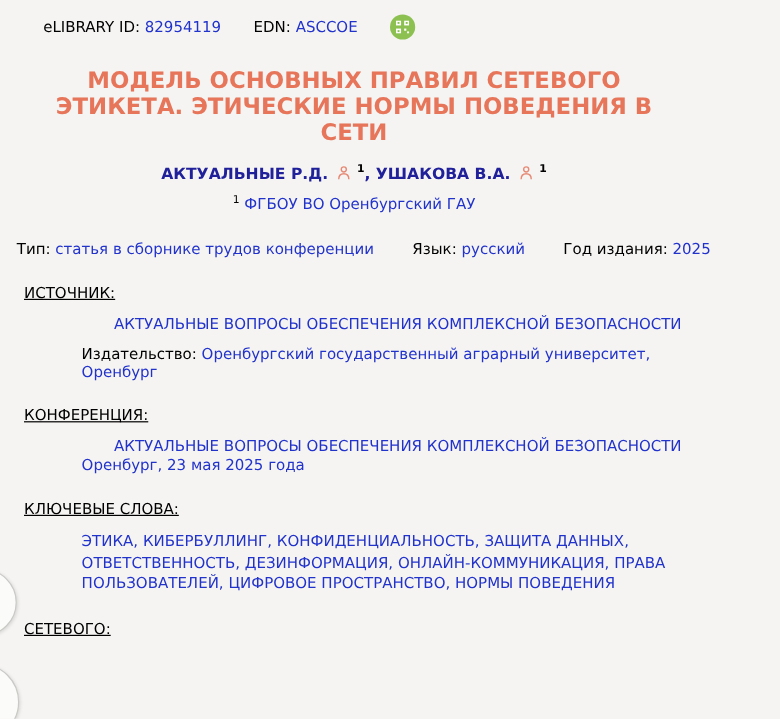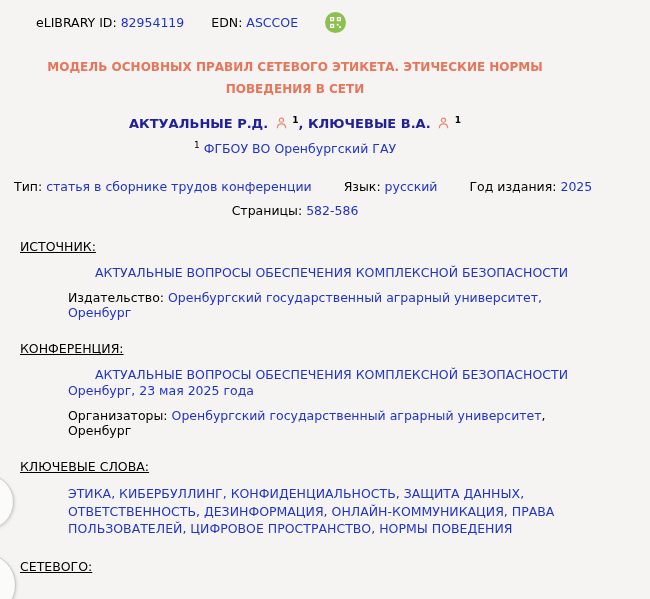--- a/index.html
+++ b/index.html
@@ -36,21 +36,21 @@
     cursor: pointer;
   }
 
   
   .title {
     margin: 23px auto 0 auto;
     max-width: 556px;
     text-align: center;
     color: #E7755A;
     font-weight: bold;
-    font-size: 12px;
+    font-size: 19px;
     line-height: 22px;
   }
   .authors-line {
     margin-top: 15px;
     text-align: center;
     font-weight: bold;
     font-size: 13px;
     color: #20209B;
   }
   .author-name { color: #20209B; text-decoration: none; cursor: pointer; }
@@ -124,21 +124,21 @@
     </span>
   </div>
 
   <div class="title">МОДЕЛЬ ОСНОВНЫХ ПРАВИЛ СЕТЕВОГО ЭТИКЕТА. ЭТИЧЕСКИЕ НОРМЫ ПОВЕДЕНИЯ В СЕТИ</div>
 
   <div class="authors-line"><span><a class="author-name">АКТУАЛЬНЫЕ Р.Д.</a>
   <svg class="person-ico" width="11" height="12" viewBox="0 0 12 13">
     <circle cx="6" cy="3.4" r="2.3" fill="none" stroke="#E68A76" stroke-width="1.3"></circle>
     <path d="M1.4 12.3 C1.4 8.9 3.4 7.4 6 7.4 C8.6 7.4 10.6 8.9 10.6 12.3" fill="none" stroke="#E68A76" stroke-width="1.3"></path>
   </svg>
-<sup class="aff-ref">1</sup></span><span class="author-sep">, </span><span><a class="author-name">КЛЮЧЕВЫЕ В.А.</a>
+<sup class="aff-ref">1</sup></span><span class="author-sep">, </span><span><a class="author-name">УШАКОВА В.А.</a>
   <svg class="person-ico" width="11" height="12" viewBox="0 0 12 13">
     <circle cx="6" cy="3.4" r="2.3" fill="none" stroke="#E68A76" stroke-width="1.3"></circle>
     <path d="M1.4 12.3 C1.4 8.9 3.4 7.4 6 7.4 C8.6 7.4 10.6 8.9 10.6 12.3" fill="none" stroke="#E68A76" stroke-width="1.3"></path>
   </svg>
 <sup class="aff-ref">1</sup></span></div>
 
   <div class="affiliation-line">
     <sup>1</sup>
     <a class="link">ФГБОУ ВО Оренбургский ГАУ</a>
   </div>
@@ -150,45 +150,37 @@
     </span>
     <span class="meta-item">
       <span class="label">Язык:</span>
       <a class="link">русский</a>
     </span>
     <span class="meta-item">
       <span class="label">Год издания:</span>
       <a class="link">2025</a>
     </span>
   </div>
-  <div class="pages-row">
-    <span class="label">Страницы:</span>
-    <a class="link">582-586</a>
-  </div>
 
   <div class="section">
     <div class="section-heading">ИСТОЧНИК:</div>
     <div class="section-content">
       <a class="link src-title">АКТУАЛЬНЫЕ ВОПРОСЫ ОБЕСПЕЧЕНИЯ КОМПЛЕКСНОЙ БЕЗОПАСНОСТИ</a>
       <div class="pub-line">
         <span class="label">Издательство:</span>
         <a class="link">Оренбургский государственный аграрный университет, Оренбург</a>
       </div>
     </div>
   </div>
 
   <div class="section">
     <div class="section-heading">КОНФЕРЕНЦИЯ:</div>
     <div class="section-content">
       <a class="link src-title">АКТУАЛЬНЫЕ ВОПРОСЫ ОБЕСПЕЧЕНИЯ КОМПЛЕКСНОЙ БЕЗОПАСНОСТИ</a>
       <a class="link conf-date">Оренбург, 23 мая 2025 года</a>
-      <div class="pub-line">
-        <span class="label">Организаторы:</span>
-        <a class="link">Оренбургский государственный аграрный университет</a><span class="label">, Оренбург</span>
-      </div>
     </div>
   </div>
 
   <div class="section">
     <div class="section-heading">КЛЮЧЕВЫЕ СЛОВА:</div>
     <div class="section-content keywords-block"><a class="link">ЭТИКА</a><span class="link">, </span><a class="link">КИБЕРБУЛЛИНГ</a><span class="link">, </span><a class="link">КОНФИДЕНЦИАЛЬНОСТЬ</a><span class="link">, </span><a class="link">ЗАЩИТА ДАННЫХ</a><span class="link">, </span><a class="link">ОТВЕТСТВЕННОСТЬ</a><span class="link">, </span><a class="link">ДЕЗИНФОРМАЦИЯ</a><span class="link">, </span><a class="link">ОНЛАЙН-КОММУНИКАЦИЯ</a><span class="link">, </span><a class="link">ПРАВА ПОЛЬЗОВАТЕЛЕЙ</a><span class="link">, </span><a class="link">ЦИФРОВОЕ ПРОСТРАНСТВО</a><span class="link">, </span><a class="link">НОРМЫ ПОВЕДЕНИЯ</a></div>
   </div>
 
   <div class="section">
     <div class="section-heading">СЕТЕВОГО:</div>

